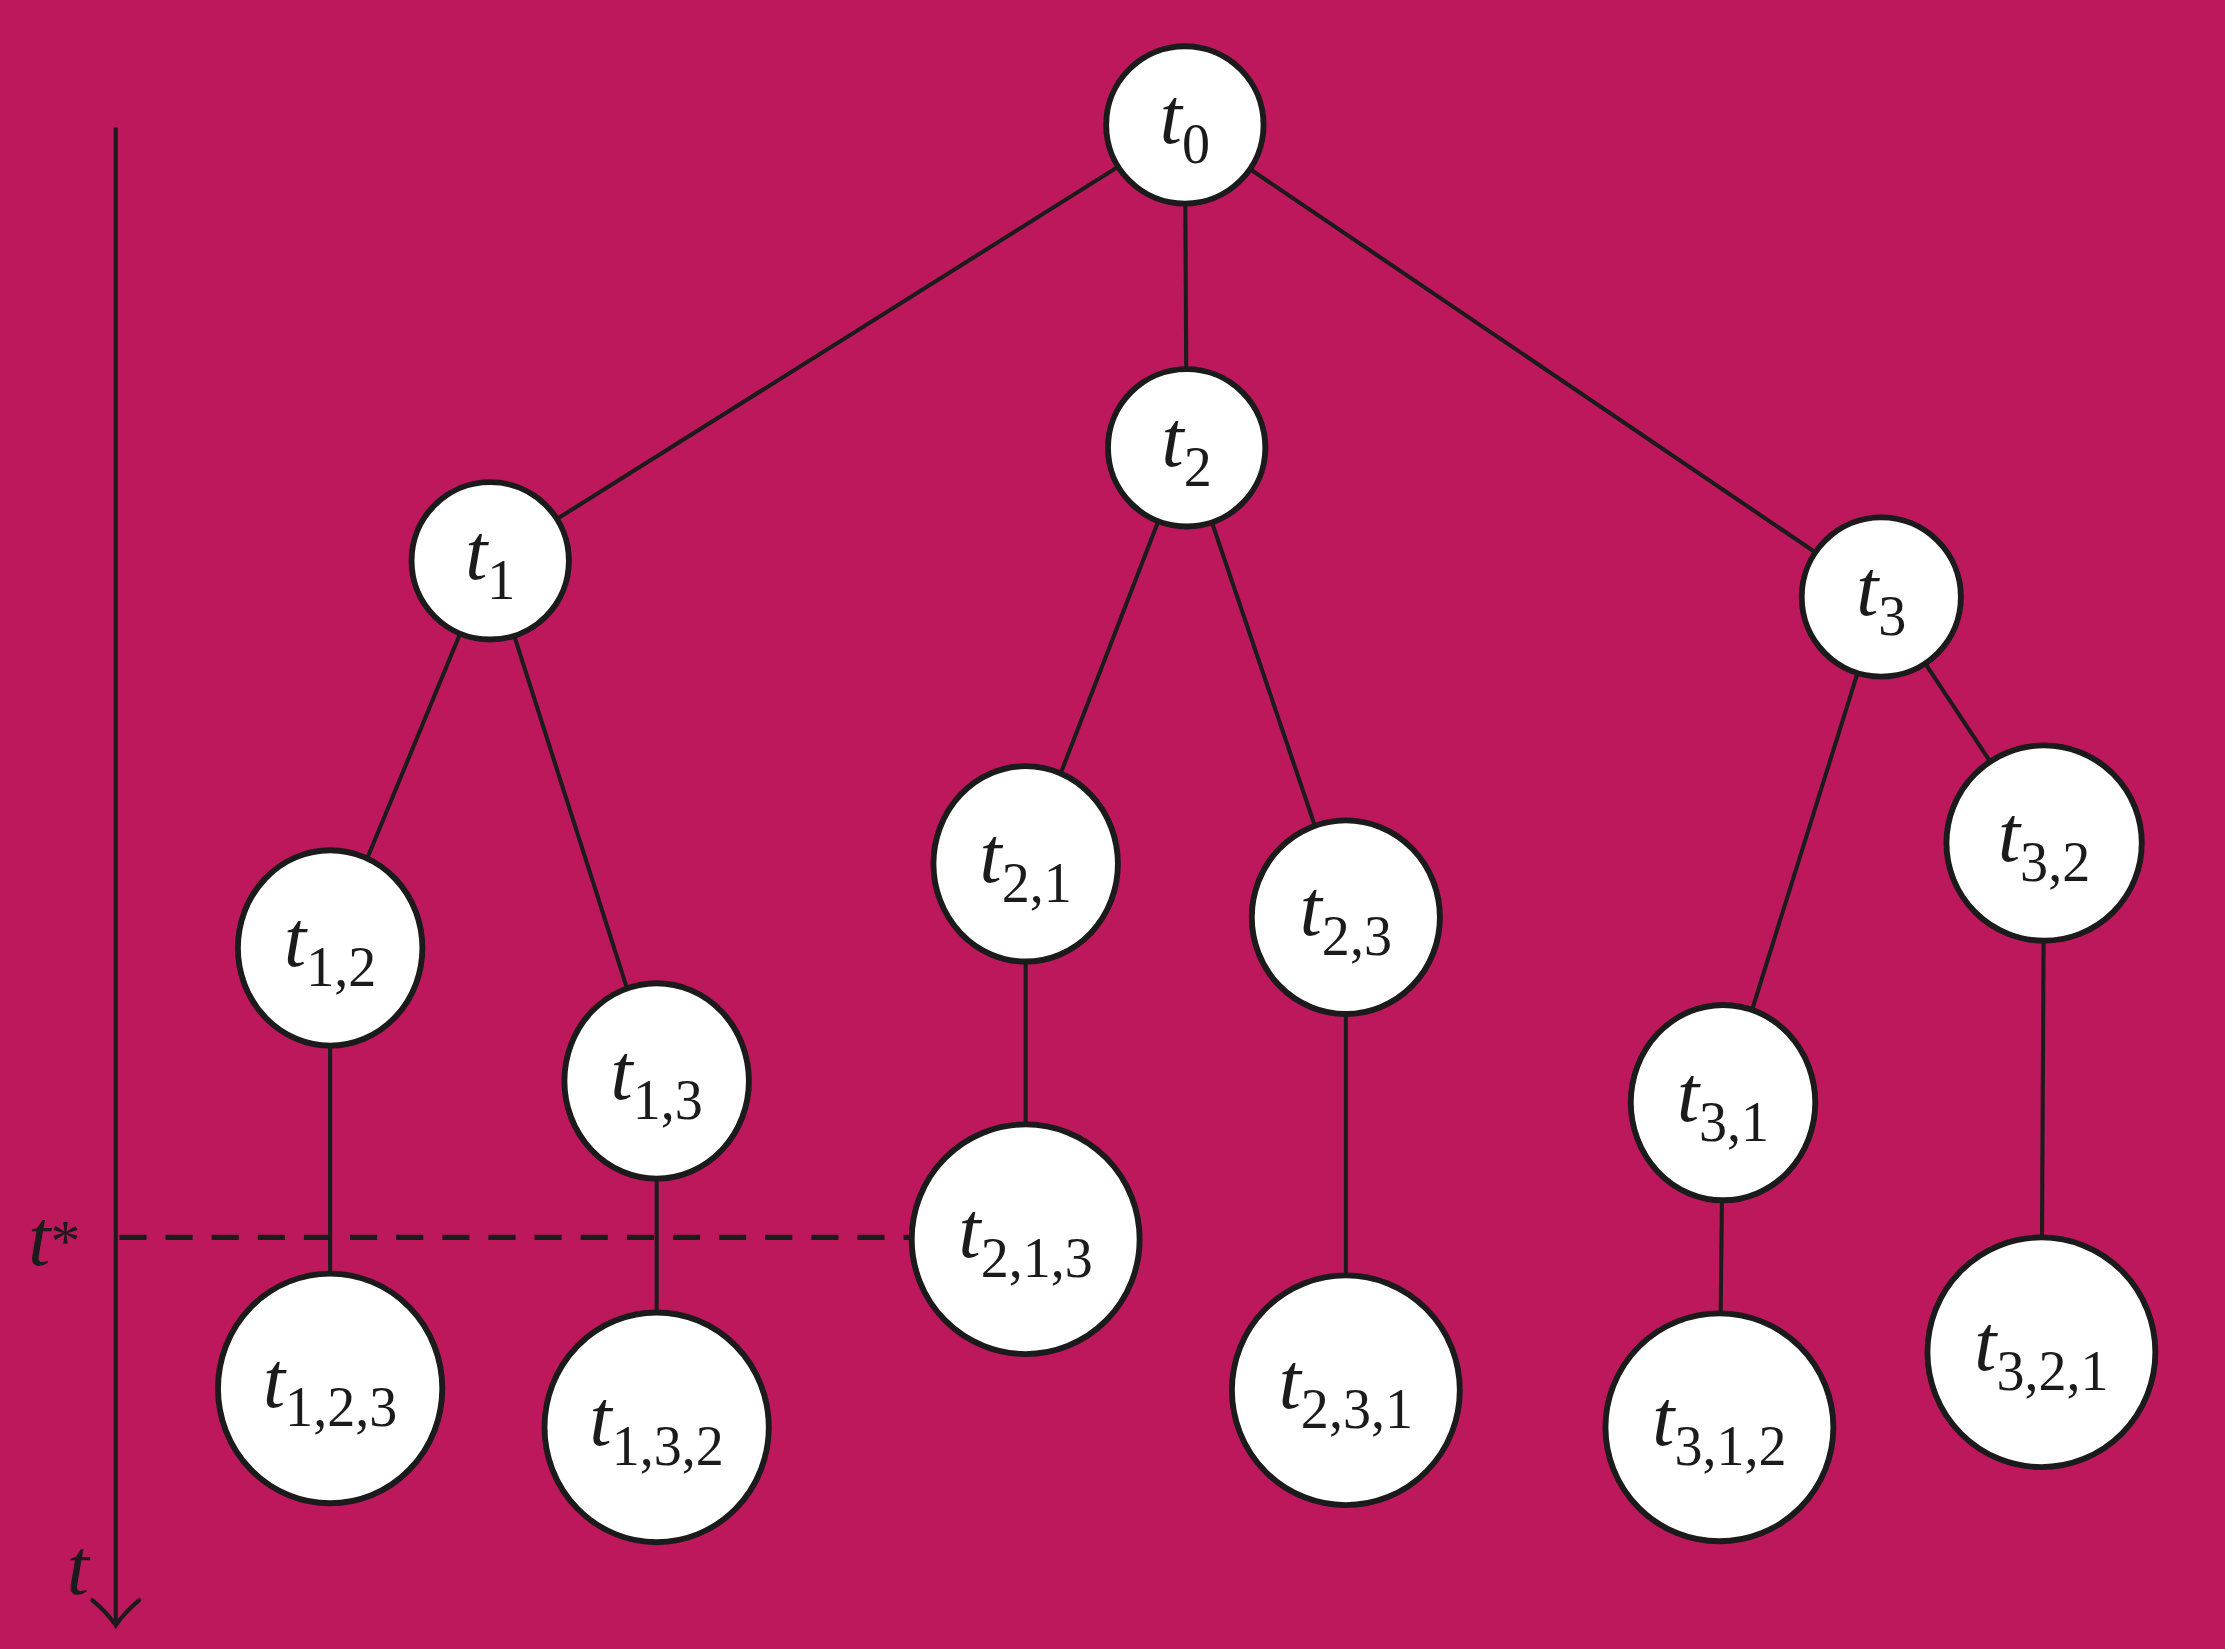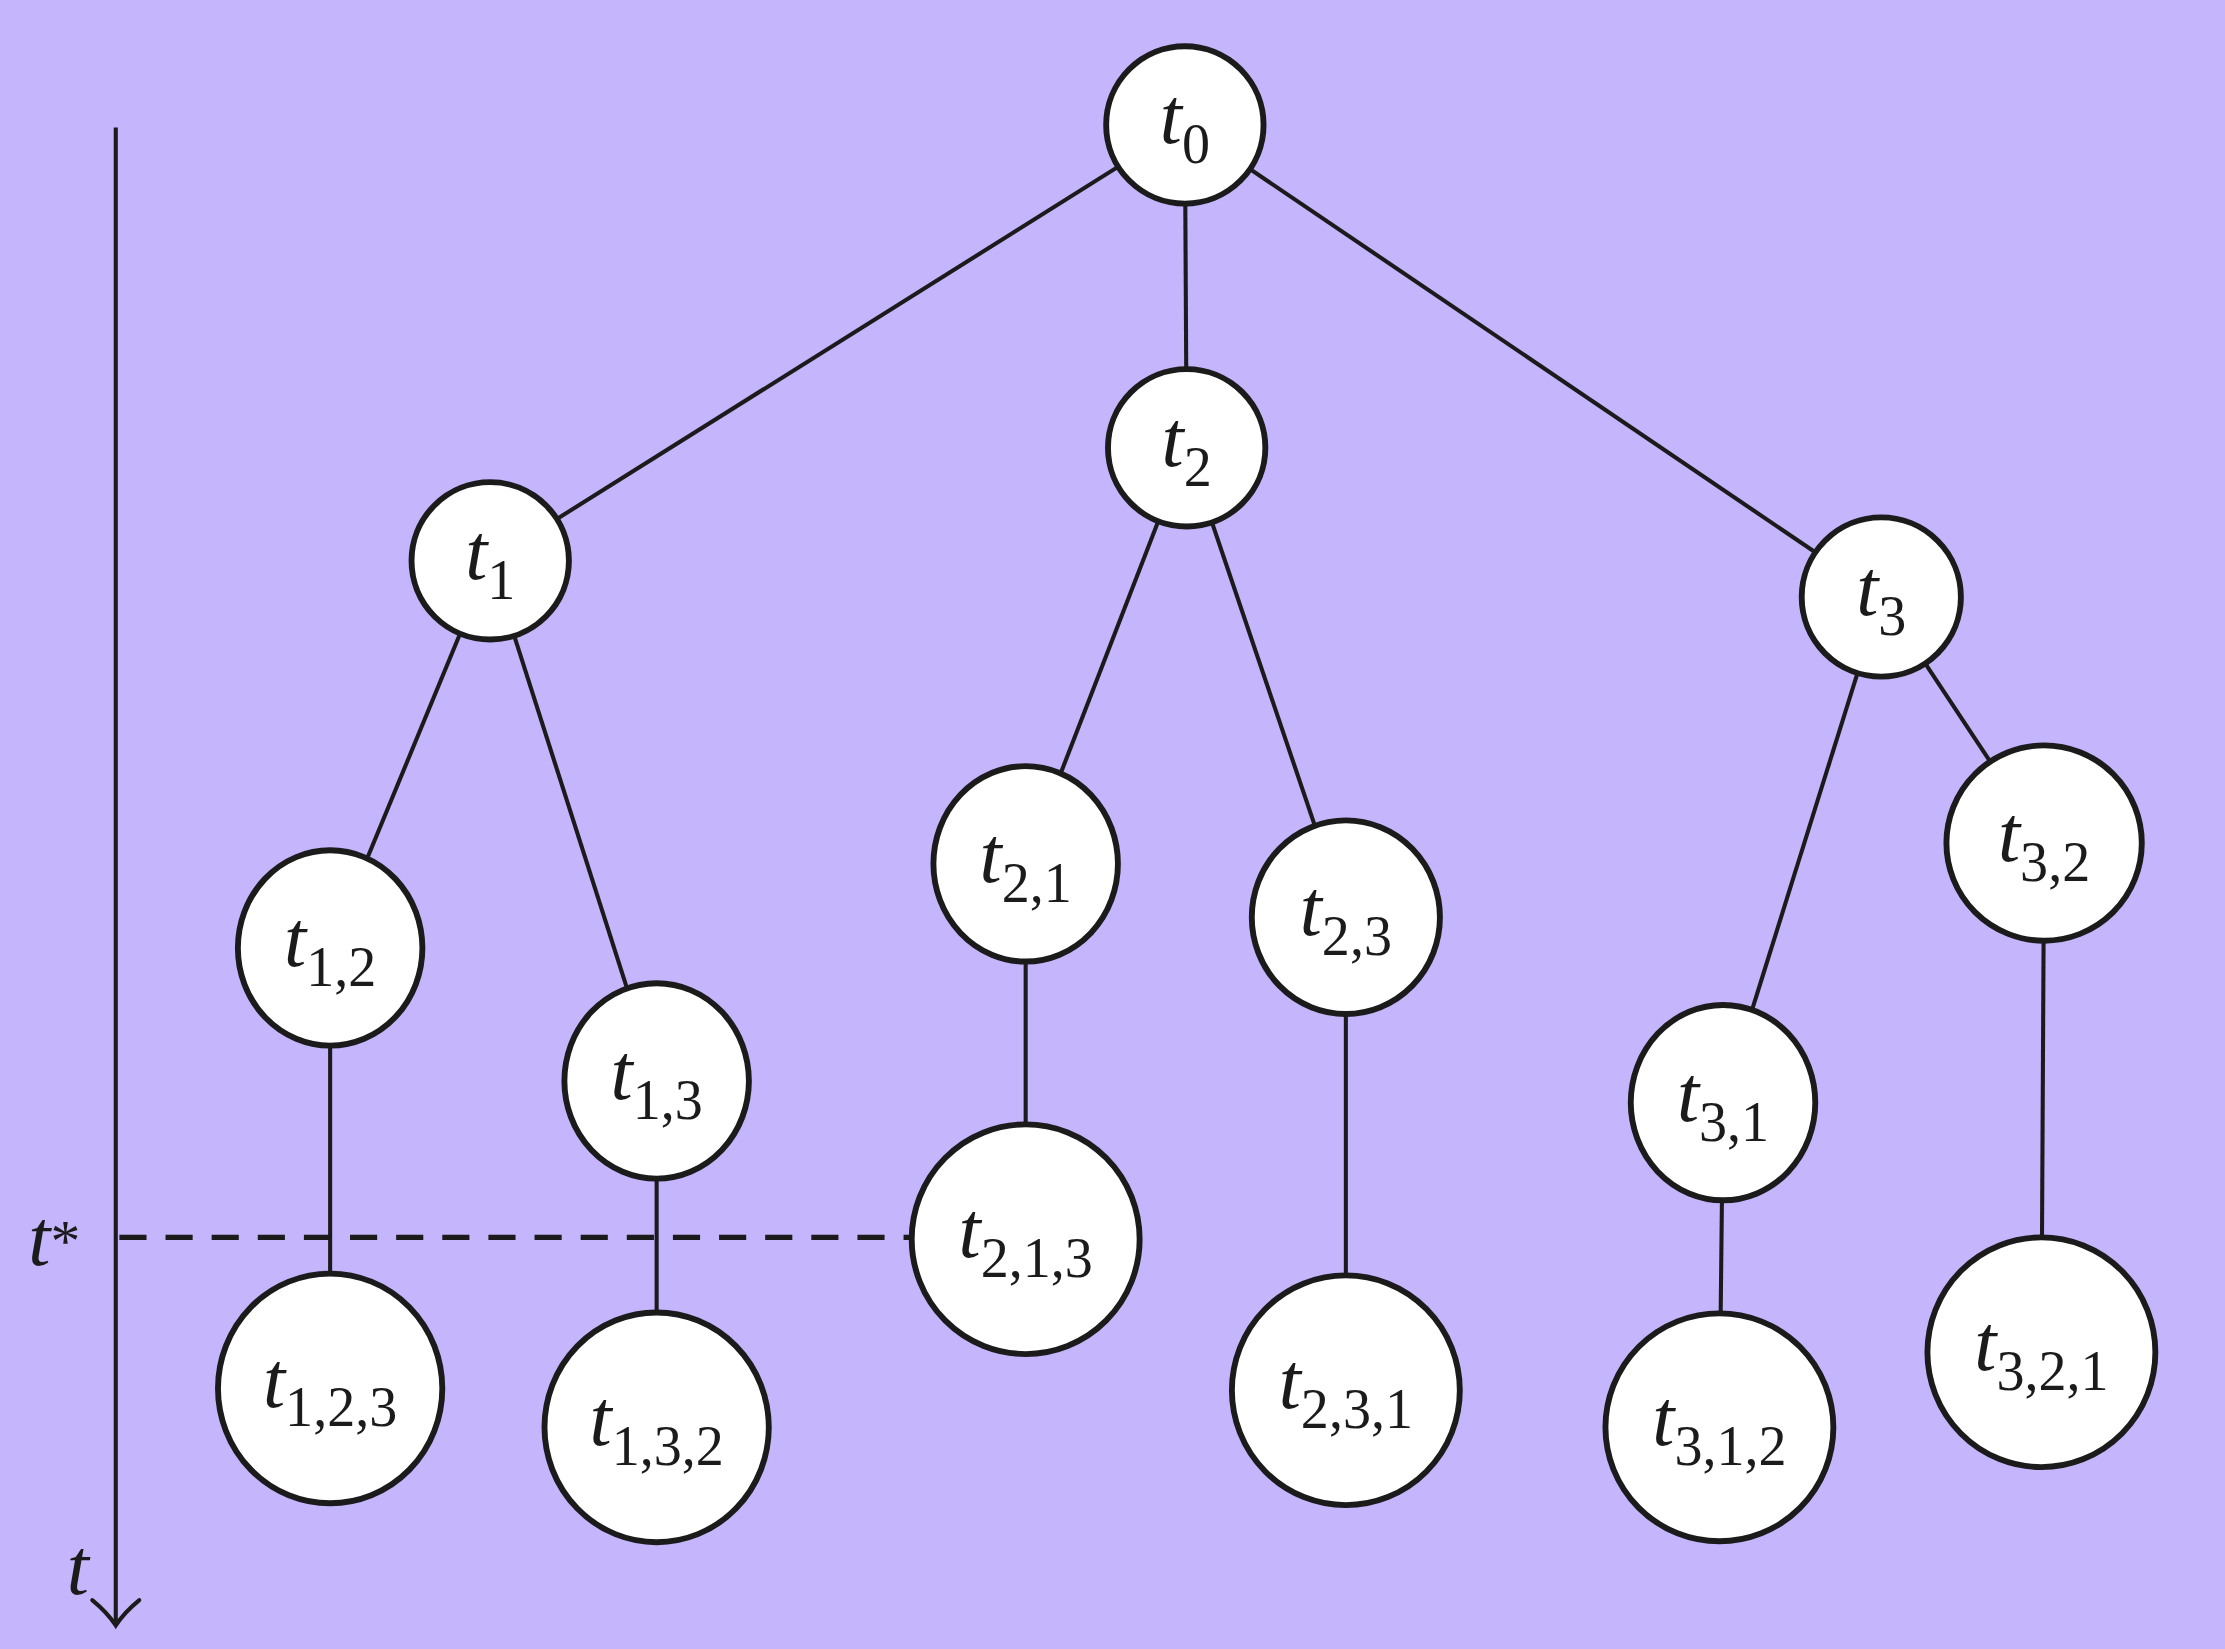--- a/index.html
+++ b/index.html
@@ -3,21 +3,21 @@
 <meta charset="utf-8">
 <style>
   html, body {
     margin: 0;
     padding: 0;
     background: #ffffff;
   }
   .figure-wrap {
     width: 2225px;
     height: 1649px;
-    background: #c4b5fd;
+    background: #be185d;
     position: relative;
     font-family: "Liberation Serif", "DejaVu Serif", serif;
   }
   svg { display: block; }
   .node-label {
     font-family: "Liberation Serif", "DejaVu Serif", serif;
     fill: #1b1b1b;
   }
 </style>
 </head>

